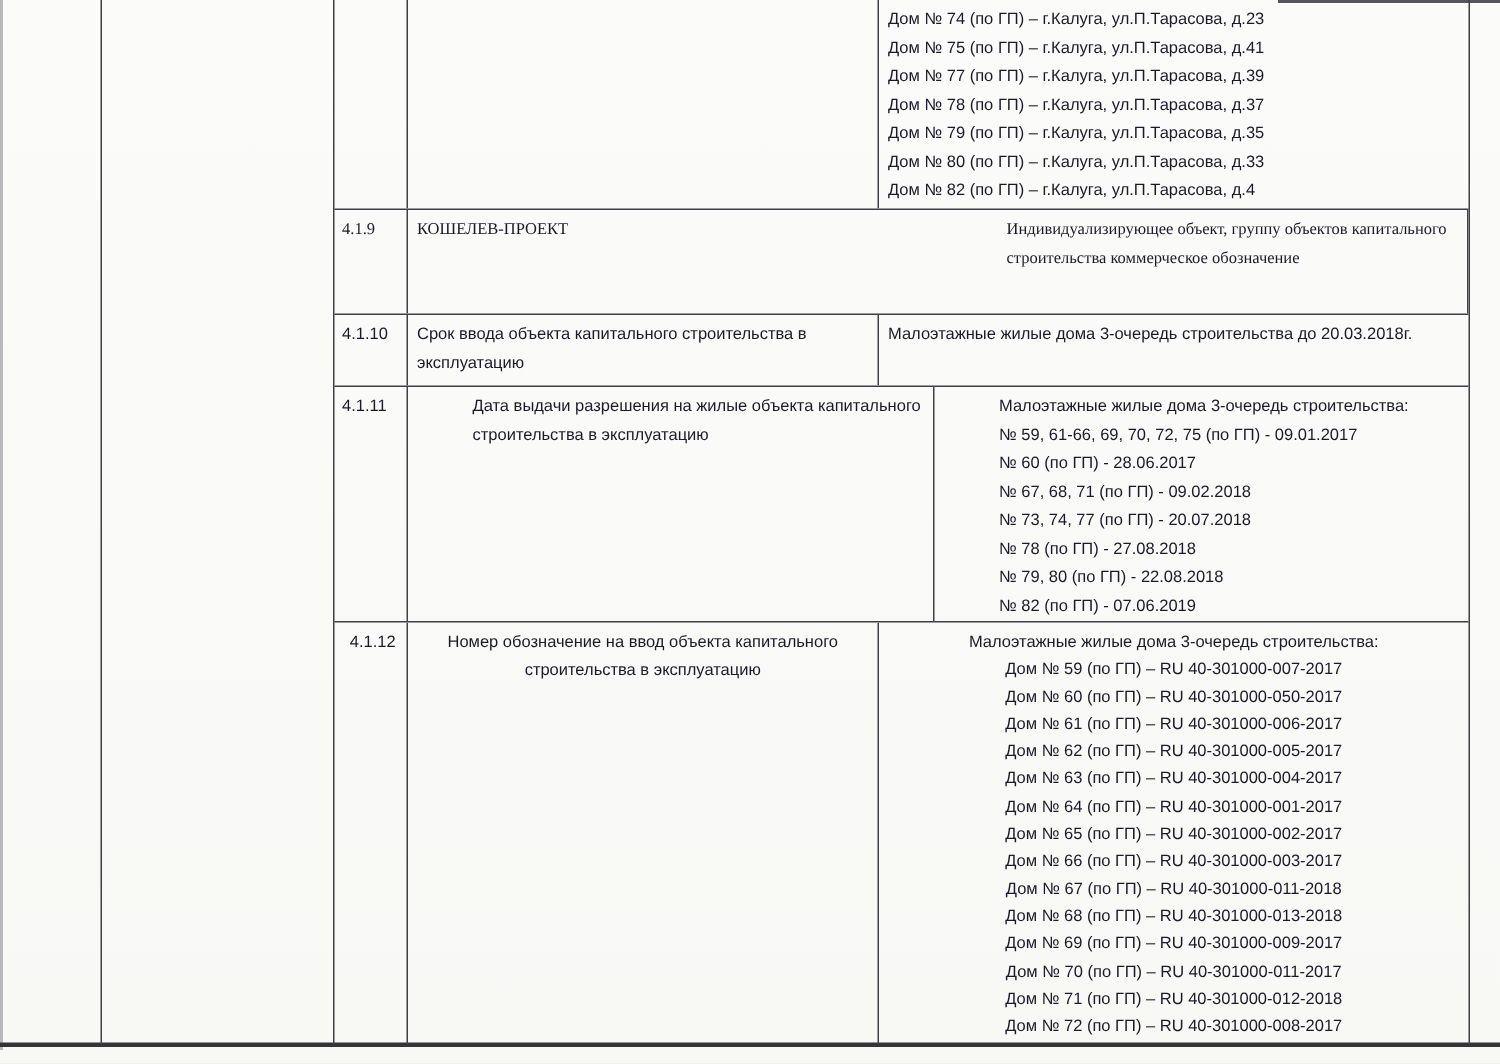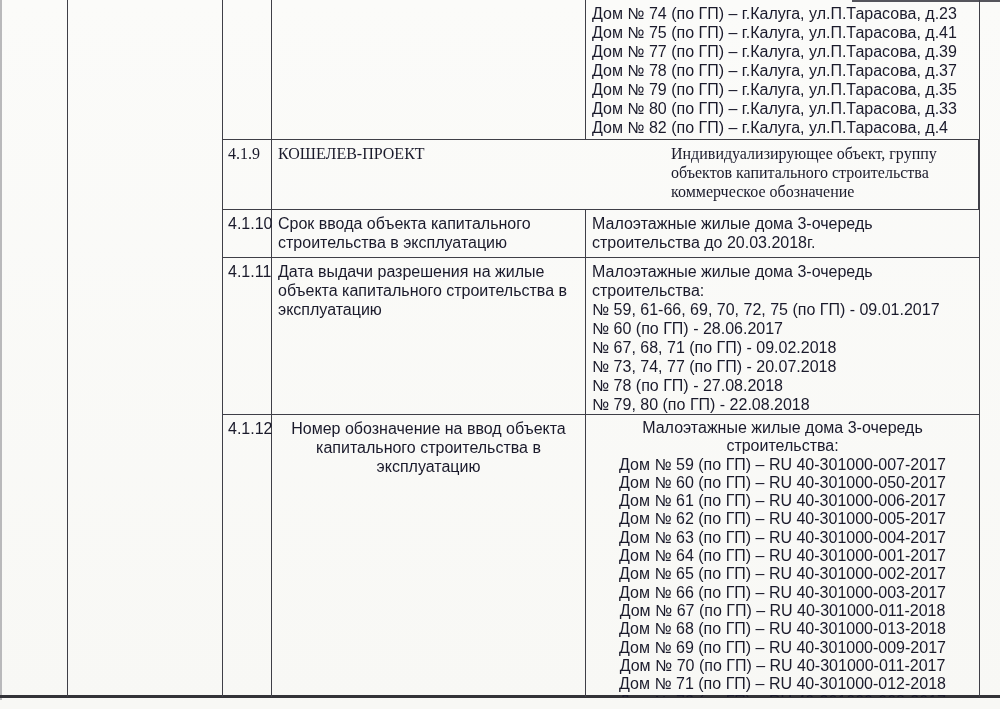--- a/index.html
+++ b/index.html
@@ -44,23 +44,23 @@
   .rows { flex: 1; display: flex; flex-direction: column; }
   .row {
     display: flex;
     border-bottom: 1px solid #3f3f47;
     overflow: hidden;
   }
   .row:last-child { border-bottom: none; text-align: center; }
   .row-cont  { height: 140px; }
   .row-419   { height: 70px; font-family: Liberation Serif, serif;  }
   .row-4110  { height: 48px;  }
-  .row-4111  { height: 157px; }
+  .row-4111  { height: 157px; gap: 37px; }
   .row-4112  { height: 282px; }
-  .cell { font-size: 16px; line-height: 19px; }
+  .cell { font-size: 11px; line-height: 19px; }
   .cell-num {
     width: 49px; flex: none;
     border-right: 1px solid #3f3f47;
     padding: 4px 2px 0 5px;
   }
   .cell-label {
     width: 314px; flex: none;
     border-right: 1px solid #3f3f47;
     padding: 4px 6px 0 6px;
   }

